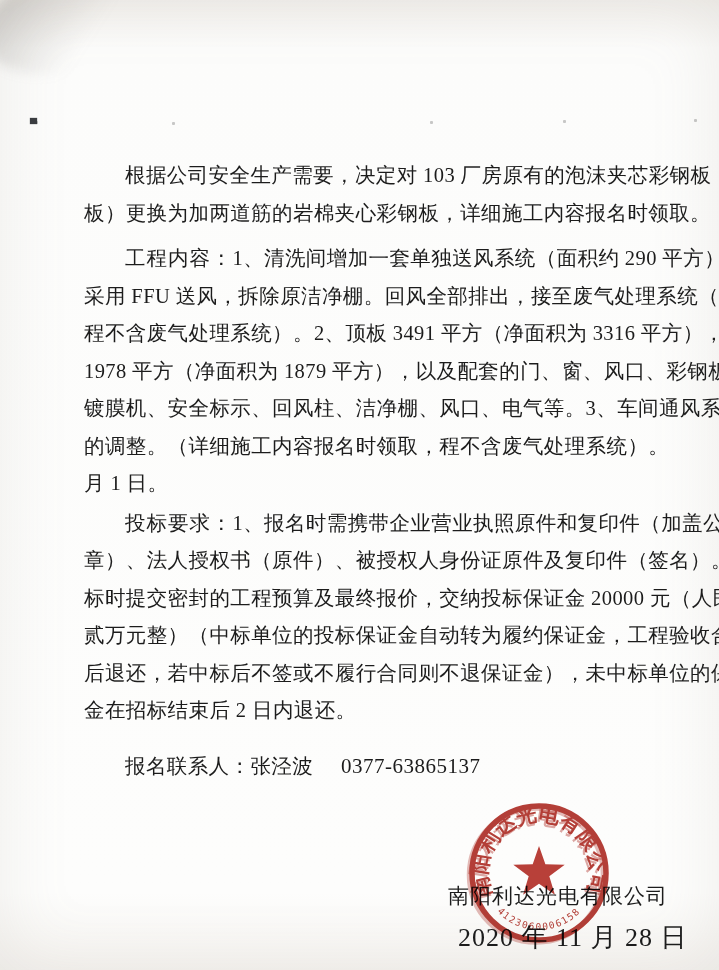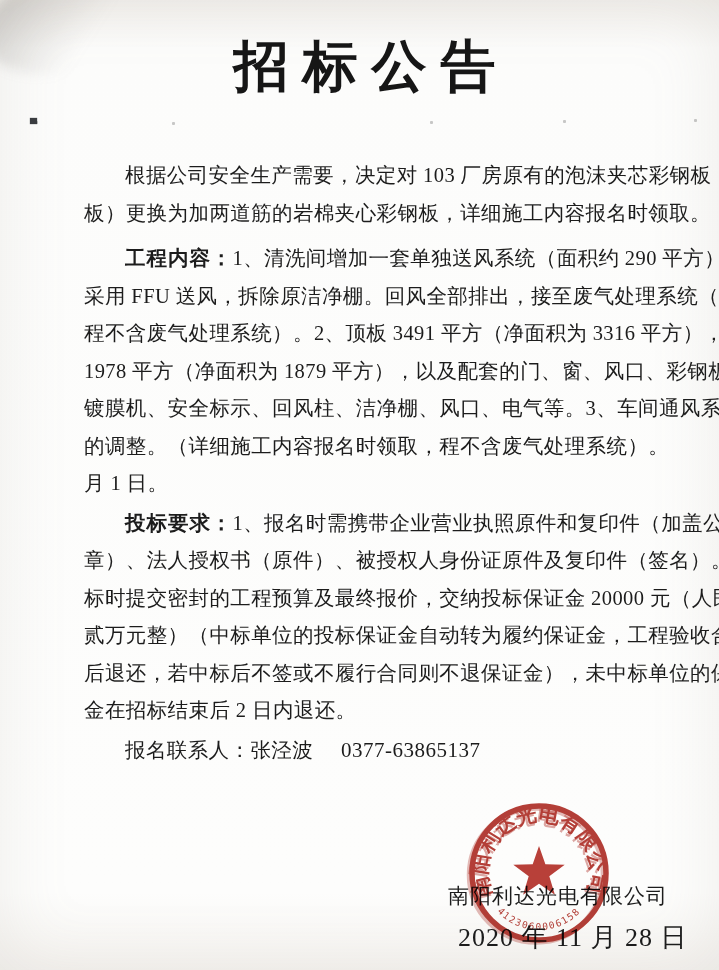--- a/index.html
+++ b/index.html
@@ -31,23 +31,23 @@
     color:#161616;
   }
   .docbody{
     position:absolute;left:84px;top:157px;width:572px;
   }
   .line{
     margin:0;font-size:20.5px;line-height:37.5px;
     white-space:pre;letter-spacing:0.4px;
   }
   .ind{padding-left:41px;}
-  .b{font-weight:bold;letter-spacing:1px;text-align:center;}
+  .b{font-weight:normal;letter-spacing:1px;text-align:center;}
   .mt8{margin-top:8px;}  .mt5{margin-top:5px;}
-  .mt2{margin-top:2px;}  .mt3{margin-top:2px;}
+  .mt2{margin-top:2px;}  .mt3{margin-top:18px;}
   .contact .phone{margin-left:28px;font-size:21px;letter-spacing:0.5px;}
   .contact .cname{margin-left:10px;}
   .sig-company{
     position:absolute;left:448px;top:882px;
     font-size:21px;letter-spacing:1px;white-space:pre;
   }
   .sig-date{
     position:absolute;left:458px;top:920px;
     font-size:26px;letter-spacing:1px;white-space:pre;
   }
@@ -62,21 +62,20 @@
 <div class="page">
 
   <div class="smudge-tl"></div>
   <div class="speck" style="left:35px;top:121px"></div>
   <div class="speck" style="left:172px;top:122px"></div>
   <div class="speck" style="left:430px;top:121px"></div>
   <div class="speck" style="left:563px;top:120px"></div>
   <div class="speck" style="left:694px;top:119px"></div>
   <div class="inkmark"></div>
 
-  <h1 class="title">招标公告</h1>
 
   <div class="docbody">
     <p class="line ind">根据公司安全生产需要，决定对 103 厂房原有的泡沫夹芯彩钢板（立</p>
     <p class="line">板）更换为加两道筋的岩棉夹心彩钢板，详细施工内容报名时领取。</p>
 
     <p class="line ind mt8"><span class="b">工程内容：</span><span>1、清洗间增加一套单独送风系统（面积约 290 平方），</span></p>
     <p class="line">采用 FFU 送风，拆除原洁净棚。回风全部排出，接至废气处理系统（本工</p>
     <p class="line">程不含废气处理系统）。2、顶板 3491 平方（净面积为 3316 平方），立板</p>
     <p class="line">1978 平方（净面积为 1879 平方），以及配套的门、窗、风口、彩钢板封装</p>
     <p class="line">镀膜机、安全标示、回风柱、洁净棚、风口、电气等。3、车间通风系统</p>

